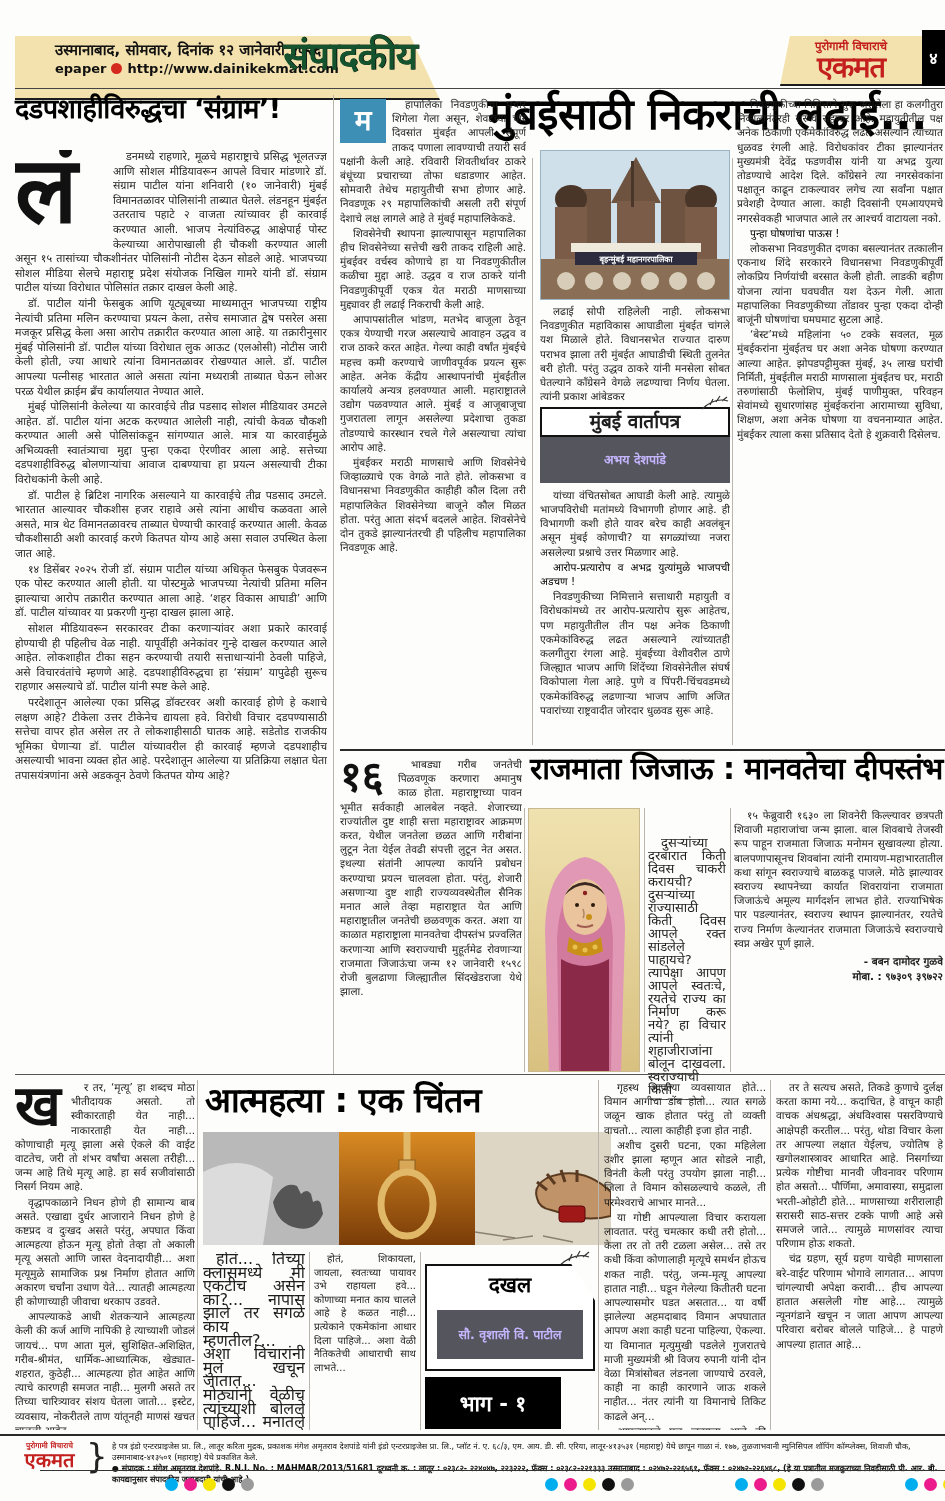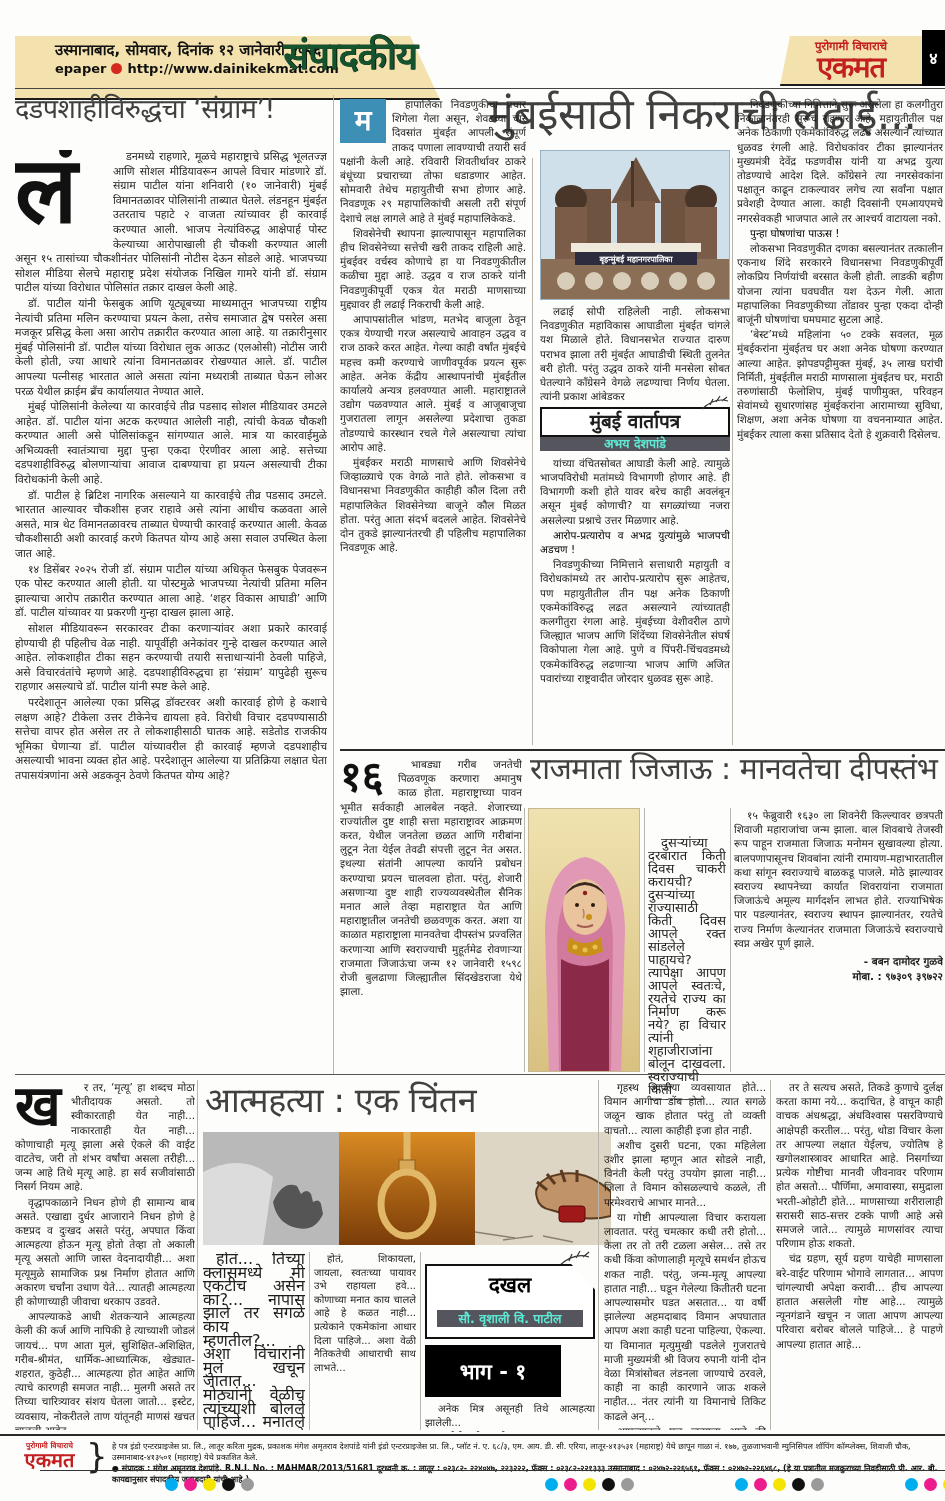--- a/index.html
+++ b/index.html
@@ -2,26 +2,26 @@
 <html><head>
 <meta charset="utf-8">
 <style>
   html,body{margin:0;padding:0;}
   body{font-family:"DejaVu Sans","Liberation Sans",sans-serif;background:#e8e8e8;}
   #page{position:relative;width:945px;height:1501px;background:#fdfdfb;margin:0 auto;overflow:hidden;}
   .abs{position:absolute;box-sizing:border-box;}
   .col{position:absolute;box-sizing:border-box;overflow:hidden;text-align:justify;font-size:10.4px;line-height:14.2px;color:#1d1d1d;}
   .col p{margin:0 0 1px 0;text-indent:13px;}
   .col.big{font-size:10.8px;line-height:14.6px;}
-  .headline{font-weight:normal;color:#404040;letter-spacing:-0.5px;line-height:1.05;}
+  .headline{font-weight:bold;color:#000000;letter-spacing:-0.5px;line-height:1.05;}
   .vrule{position:absolute;width:1px;background:#b9b5ad;}
   .hrule{position:absolute;background:#2a2a2a;}
   .dropcap-float{float:left;font-weight:bold;color:#111;line-height:0.85;margin:2px 6px 0 0;}
   .boxtitle{border:2px solid #111;background:#fff;text-align:center;font-weight:bold;font-size:19px;padding:5px 0 6px;margin:4px 0 0;}
-  .authband{background:#55555e;color:#5eead4;text-align:center;font-weight:bold;font-size:12.5px;padding:0 0;margin:0 0 5px;}
+  .authband{background:#55555e;color:#c4b5fd;text-align:center;font-weight:bold;font-size:12.5px;padding:16px 0;margin:0 0 5px;}
   .subhead{font-weight:normal;color:#000;}
   .cream{background:#f3e2ad;border-bottom:2px solid #1c1c1c;}
   .red{color:#c31f1f;}
   .dotrow{position:absolute;display:flex;gap:6px;}
   .dot{width:13px;height:13px;border-radius:50%;}
 </style>
 </head>
 <body>
 
 <div id="page">

